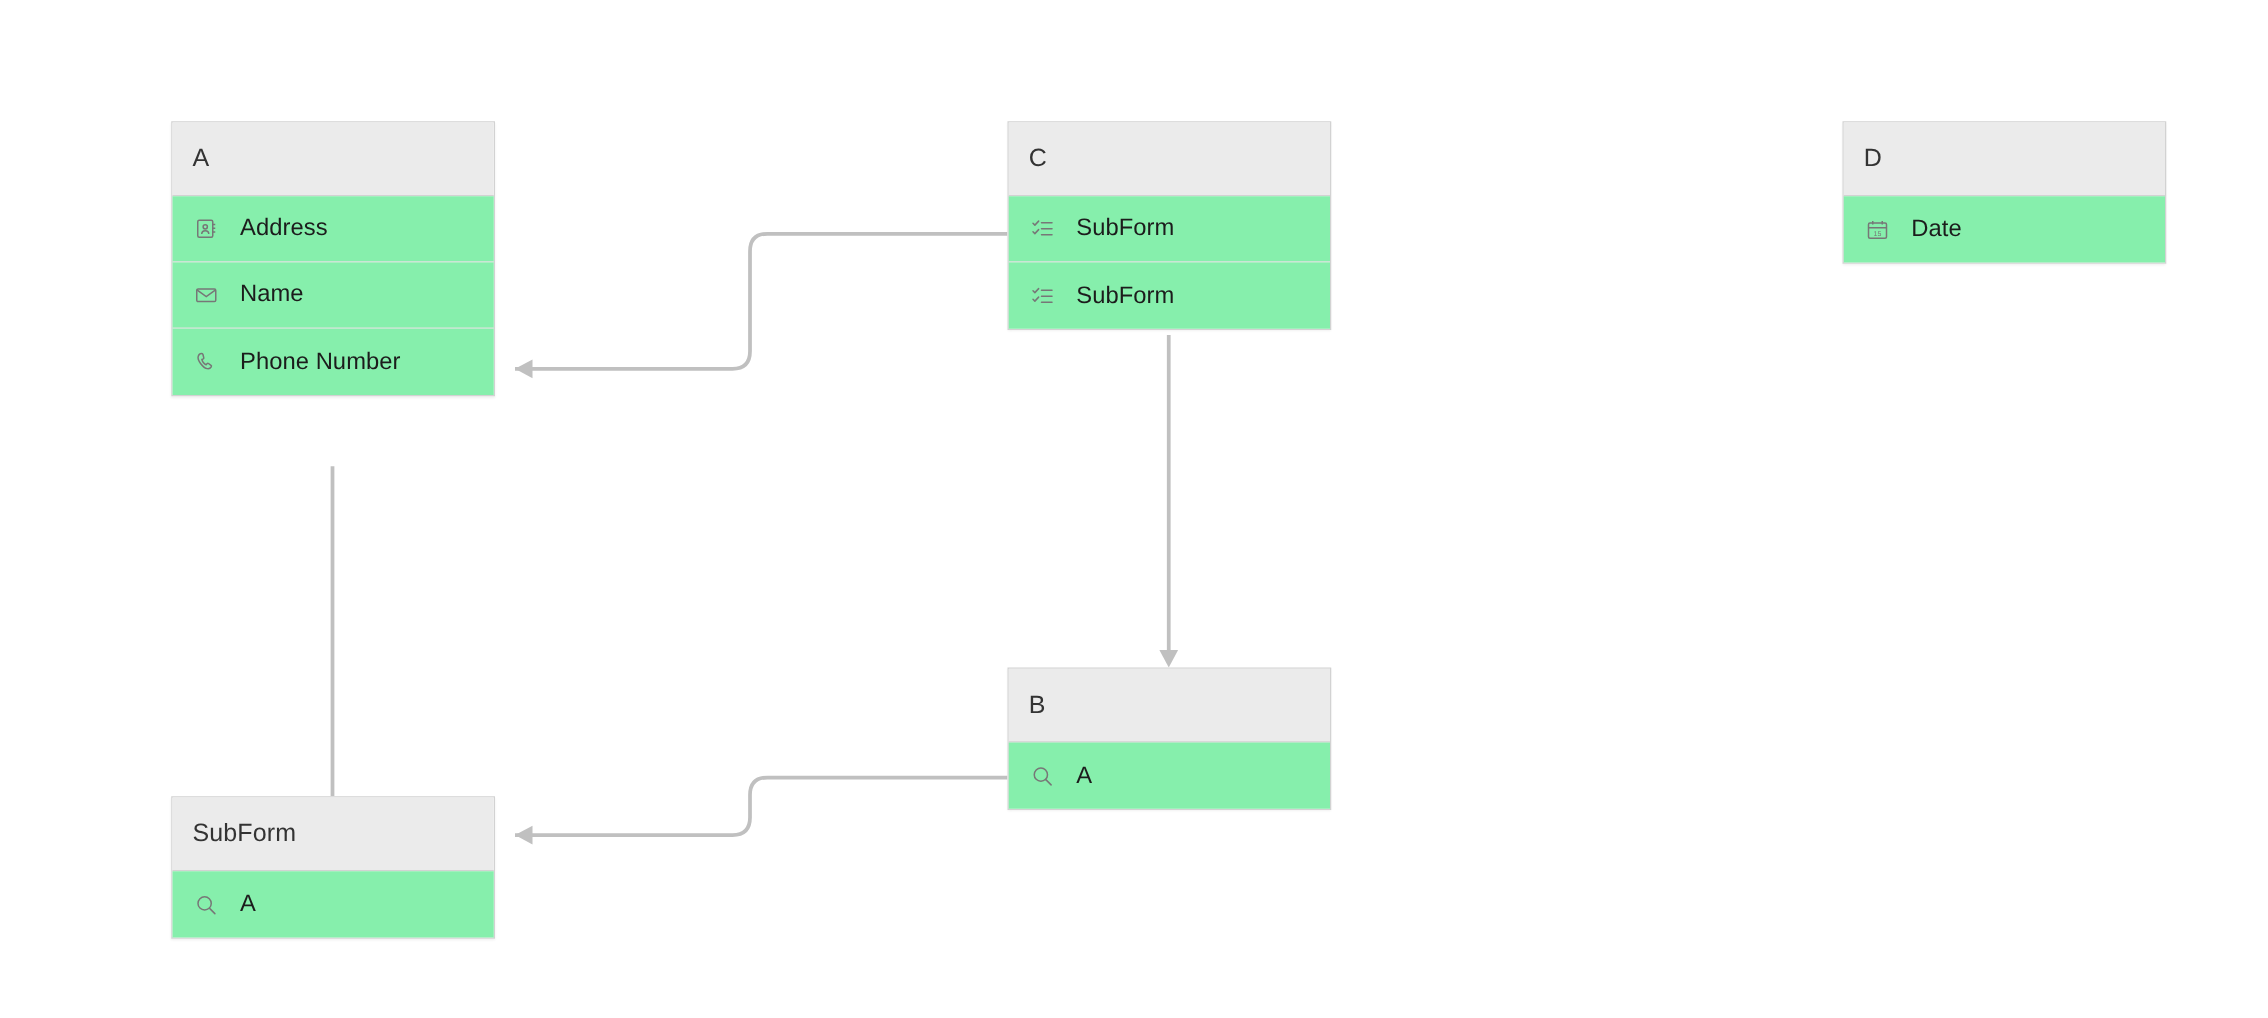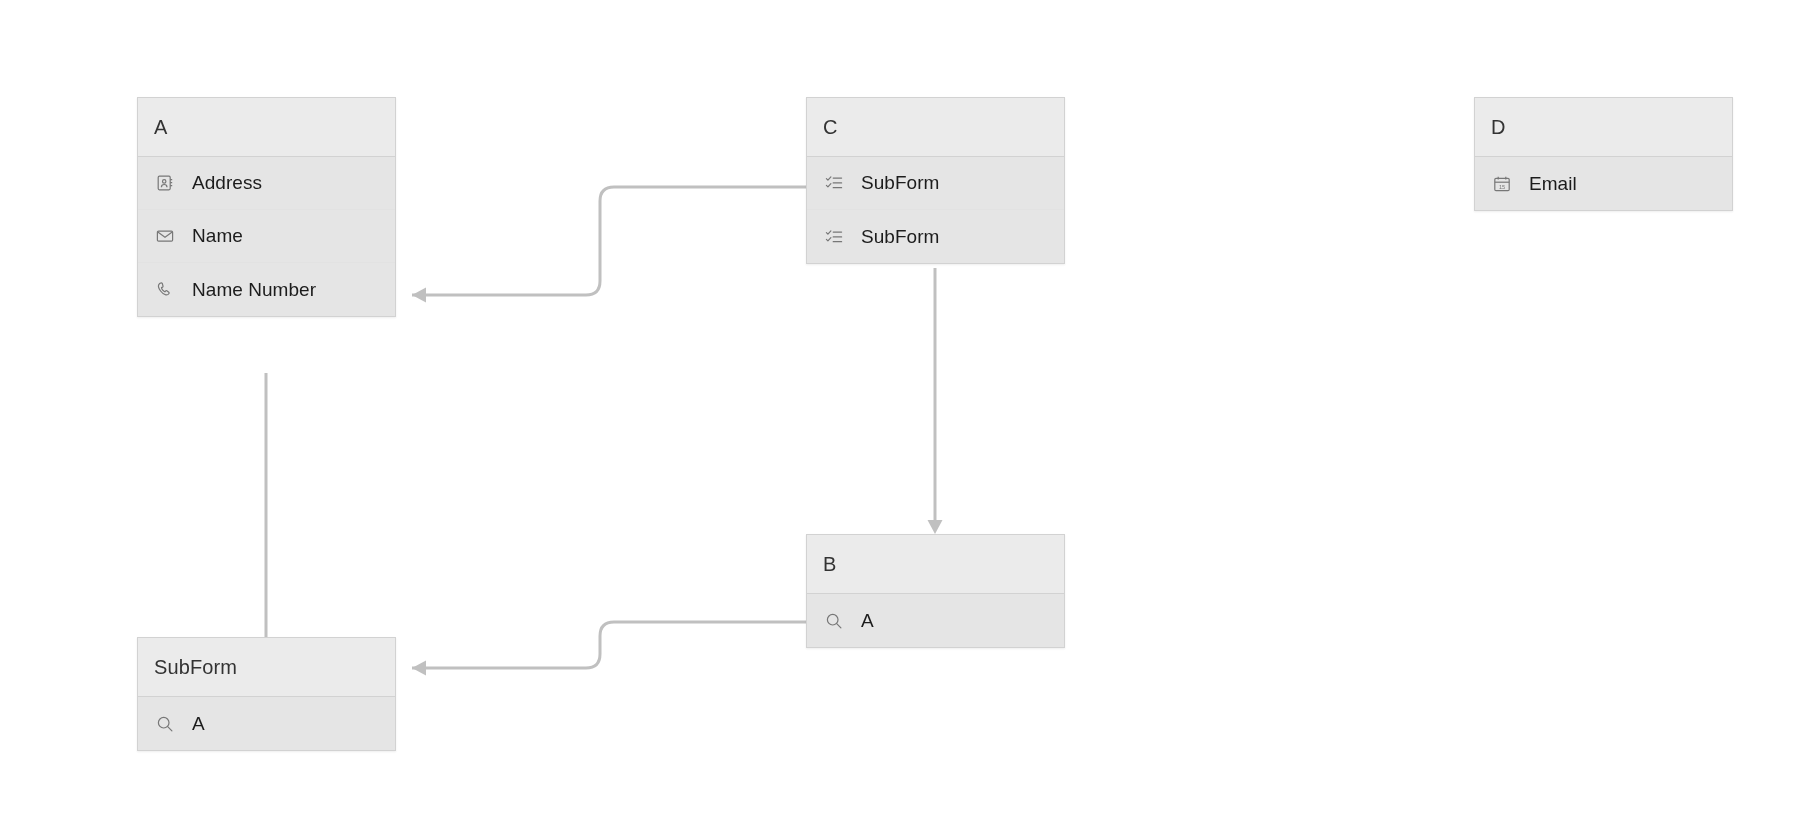--- a/index.html
+++ b/index.html
@@ -49,21 +49,21 @@
   .node-rows {
     display: block;
   }
   .node-row {
     box-sizing: border-box;
     height: 53px;
     display: flex;
     align-items: center;
     padding-left: 16px;
     border-bottom: 1px solid #e2e2e2;
-    background: #e5e5e5;
+    background: #86efac;
   }
   .node-row:last-child {
     border-bottom: none;
   }
   .row-icon {
     width: 22px;
     height: 22px;
     min-width: 22px;
     display: flex;
     align-items: center;
@@ -123,21 +123,21 @@
               </svg>
             </span>
     <span class="row-label">Name</span>
   </div>
           <div class="node-row">
     <span class="row-icon">
               <svg width="20" height="20" viewBox="0 0 20 20" fill="none" stroke="currentColor" stroke-width="1.2" stroke-linejoin="round">
                 <path d="M6.2 2.8c-.9 0-2.2 1-2.6 2.2-.5 1.5.2 3.6 2 6 1.8 2.4 3.7 3.7 5.2 3.9 1.3.2 2.7-.6 3.2-1.4.3-.5.2-.9-.2-1.2l-2-1.5c-.4-.3-.8-.2-1.1.1l-.8.9c-.9-.4-1.7-1.1-2.4-2-.6-.9-.9-1.6-1-2.2l1.1-.5c.4-.2.5-.6.4-1L7.3 3.4c-.2-.4-.6-.6-1.1-.6z"></path>
               </svg>
             </span>
-    <span class="row-label">Name Number</span>
+    <span class="row-label">Phone Number</span>
   </div>
         </div>
   </div>
       <div class="node" style="left: 806px; top: 97px; width: 259px;">
     <div class="node-header">
       <span class="node-title">C</span>
     </div>
     <div class="node-rows">
           <div class="node-row">
     <span class="row-icon">
@@ -168,21 +168,21 @@
     <div class="node-rows">
           <div class="node-row">
     <span class="row-icon">
               <svg width="20" height="20" viewBox="0 0 20 20" fill="none" stroke="currentColor" stroke-width="1.2">
                 <rect x="2.8" y="4.4" width="14.4" height="12.2" rx="1.2"></rect>
                 <path d="M2.8 8.2h14.4"></path>
                 <path d="M6.2 2.8v2.8M13.8 2.8v2.8"></path>
                 <text x="10" y="14.6" font-size="5.6" text-anchor="middle" fill="currentColor" stroke="none" font-family="Liberation Sans, sans-serif">15</text>
               </svg>
             </span>
-    <span class="row-label">Email</span>
+    <span class="row-label">Date</span>
   </div>
         </div>
   </div>
       <div class="node" style="left: 806px; top: 534px; width: 259px;">
     <div class="node-header">
       <span class="node-title">B</span>
     </div>
     <div class="node-rows">
           <div class="node-row">
     <span class="row-icon">

